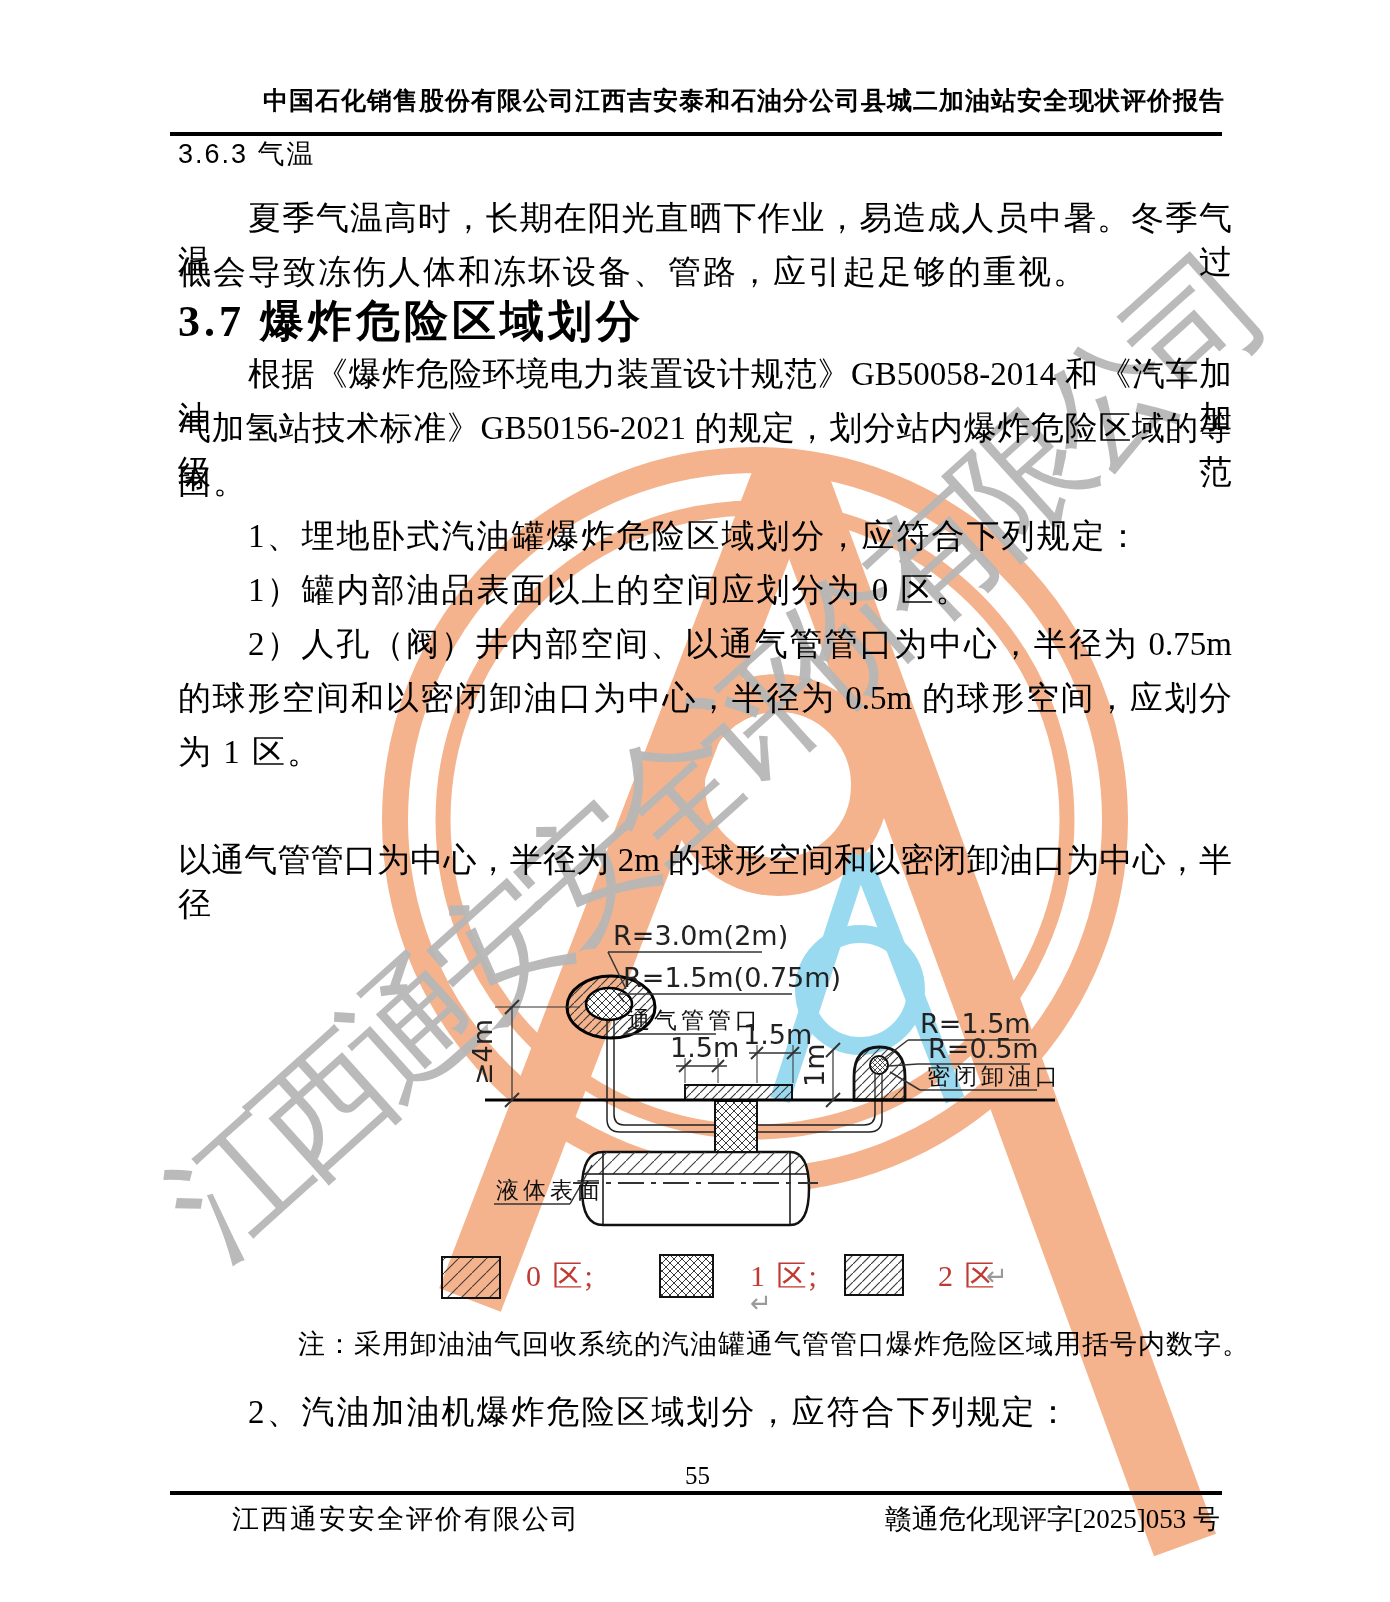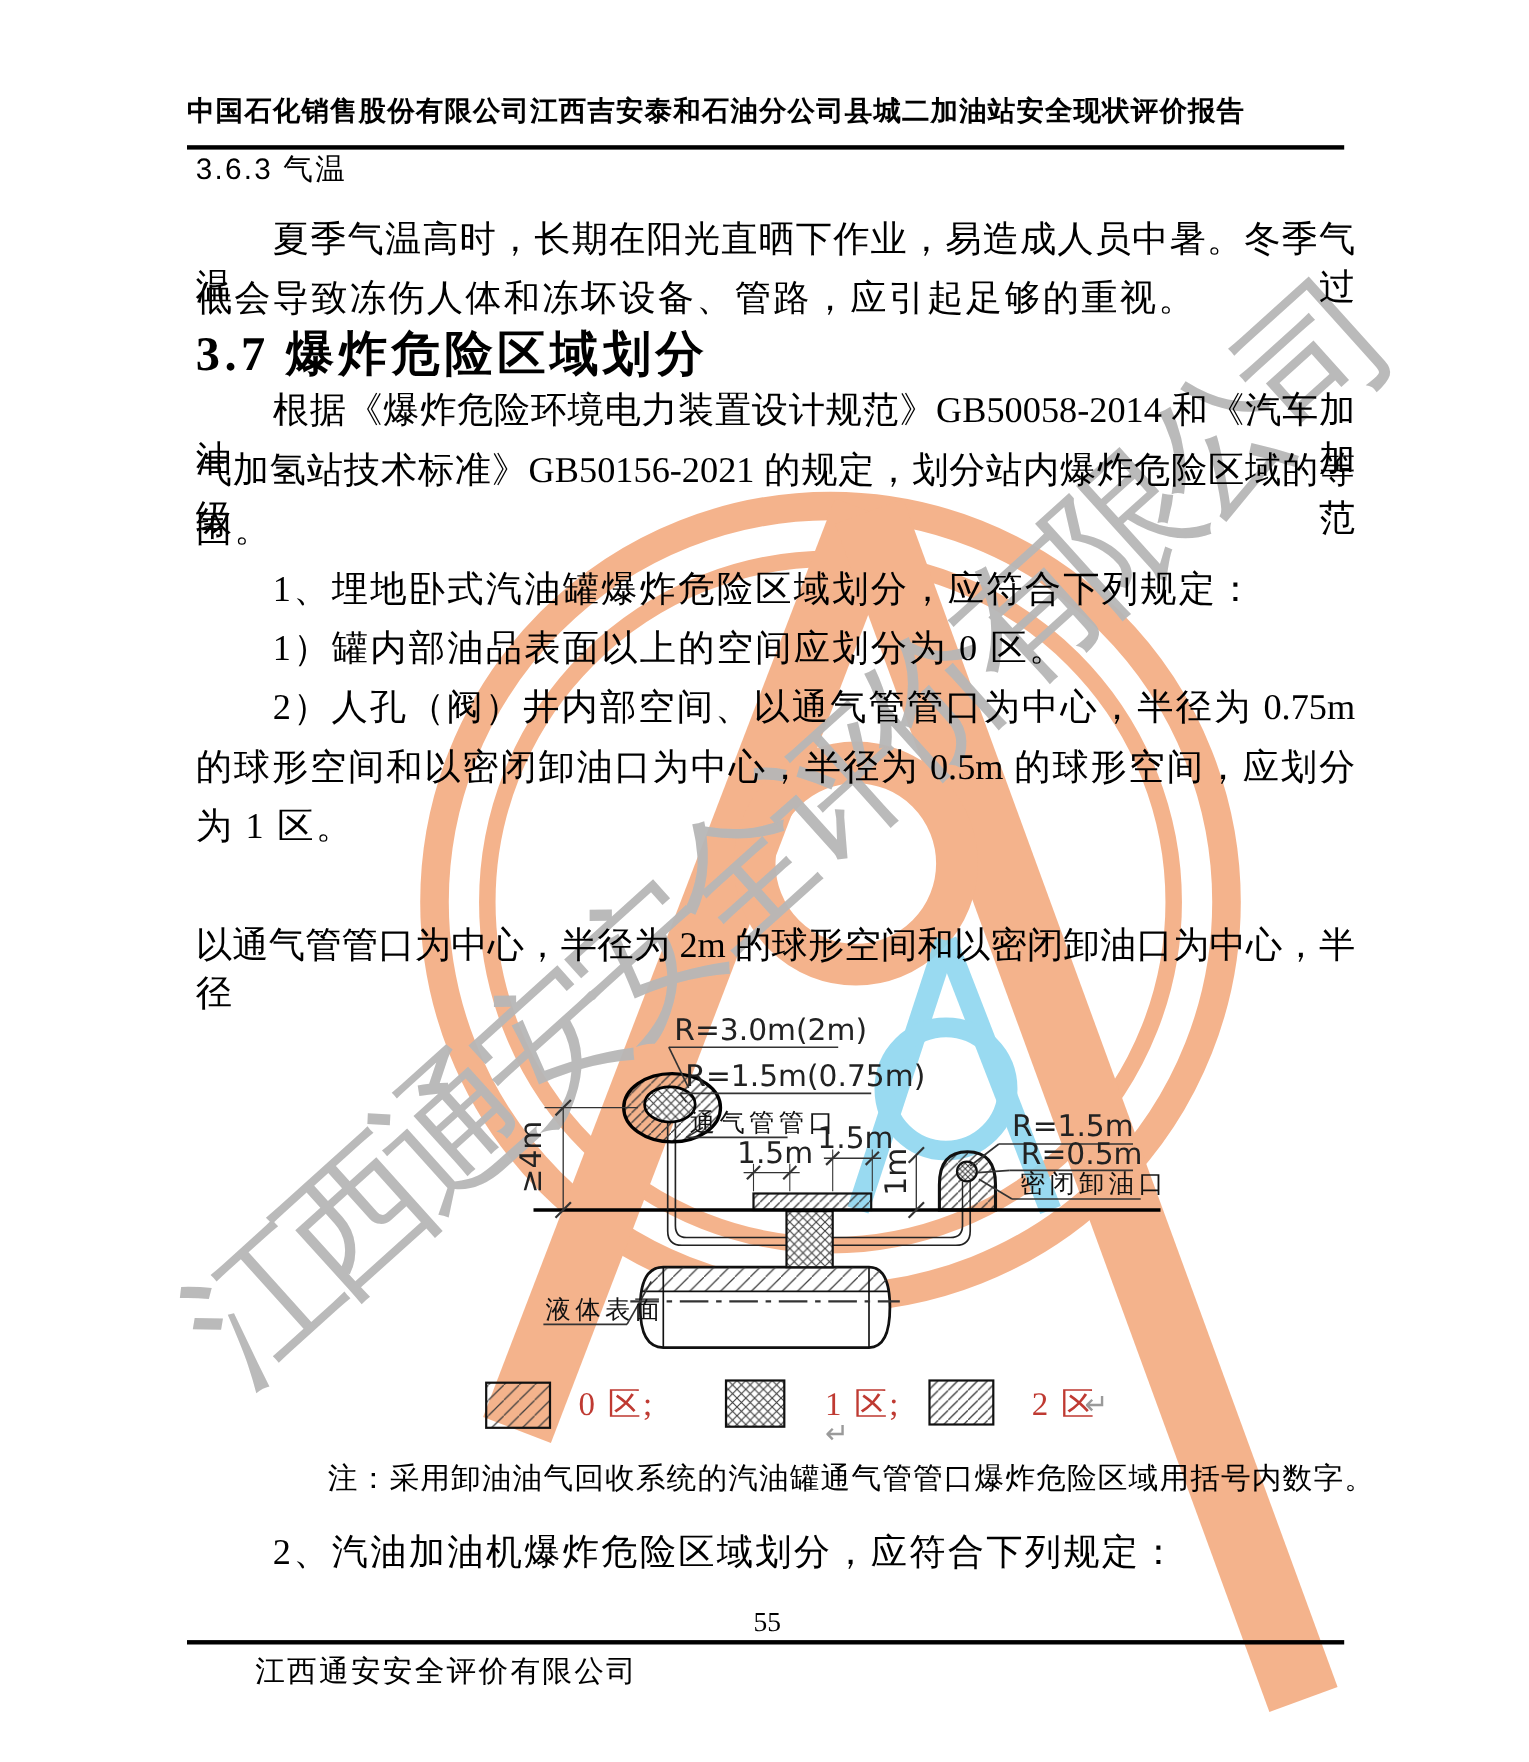--- a/index.html
+++ b/index.html
@@ -7,21 +7,21 @@
         font-family:"Liberation Serif","DejaVu Serif",serif;color:#000;}
   
   .wm{position:absolute;inset:0;z-index:0;}
   .wm-orange{position:absolute;left:340px;top:400px;}
   .wm-blue{position:absolute;left:720px;top:830px;}
   .wm-text{position:absolute;left:147px;top:1180px;transform:rotate(-42deg);transform-origin:0 0;
            font-size:132px;line-height:132px;letter-spacing:-15px;color:#b7b7b7;opacity:.95;
            white-space:nowrap;font-family:"Liberation Serif","DejaVu Serif",serif;}
   
   .content{position:absolute;inset:0;z-index:2;}
-  .hdr{position:absolute;left:170px;top:84px;width:1055px;text-align:left;
+  .hdr{position:absolute;left:170px;top:84px;width:1055px;text-align:right;
        font-size:25px;font-weight:700;letter-spacing:1px;}
   .hdr-rule{position:absolute;left:170px;top:132px;width:1052px;height:4px;background:#000;}
   .h363{position:absolute;left:178px;top:136px;font-size:27px;font-weight:400;
         font-family:"Liberation Sans","DejaVu Sans",sans-serif;letter-spacing:2px;}
   .h37{position:absolute;left:178px;top:292px;font-size:44px;font-weight:700;letter-spacing:4px;}
   .bl{position:absolute;left:178px;width:1054px;font-size:33px;line-height:44px;letter-spacing:2px;}
   .ind{text-indent:70px;}
   .just{letter-spacing:0;text-align:justify;text-align-last:justify;text-justify:inter-character;}
   .L0{top:196px}.L1{top:250px}.L2{top:352px}.L3{top:406px}.L4{top:460px}
   .L5{top:514px}.L6{top:568px}.L7{top:622px}.L8{top:676px}.L9{top:730px}
@@ -230,14 +230,15 @@
       </g>
     </svg>
 
     <div class="note">注：采用卸油油气回收系统的汽油罐通气管管口爆炸危险区域用括号内数字。</div>
 
     <div class="bl L13 ind">2、汽油加油机爆炸危险区域划分，应符合下列规定：</div>
 
     <div class="pagenum">55</div>
     <div class="ftr-rule"></div>
     <div class="ftr-l">江西通安安全评价有限公司</div>
+    <div class="ftr-r">赣通危化现评字[2025]053 号</div>
   </div>
 </div>
 
 </body></html>

